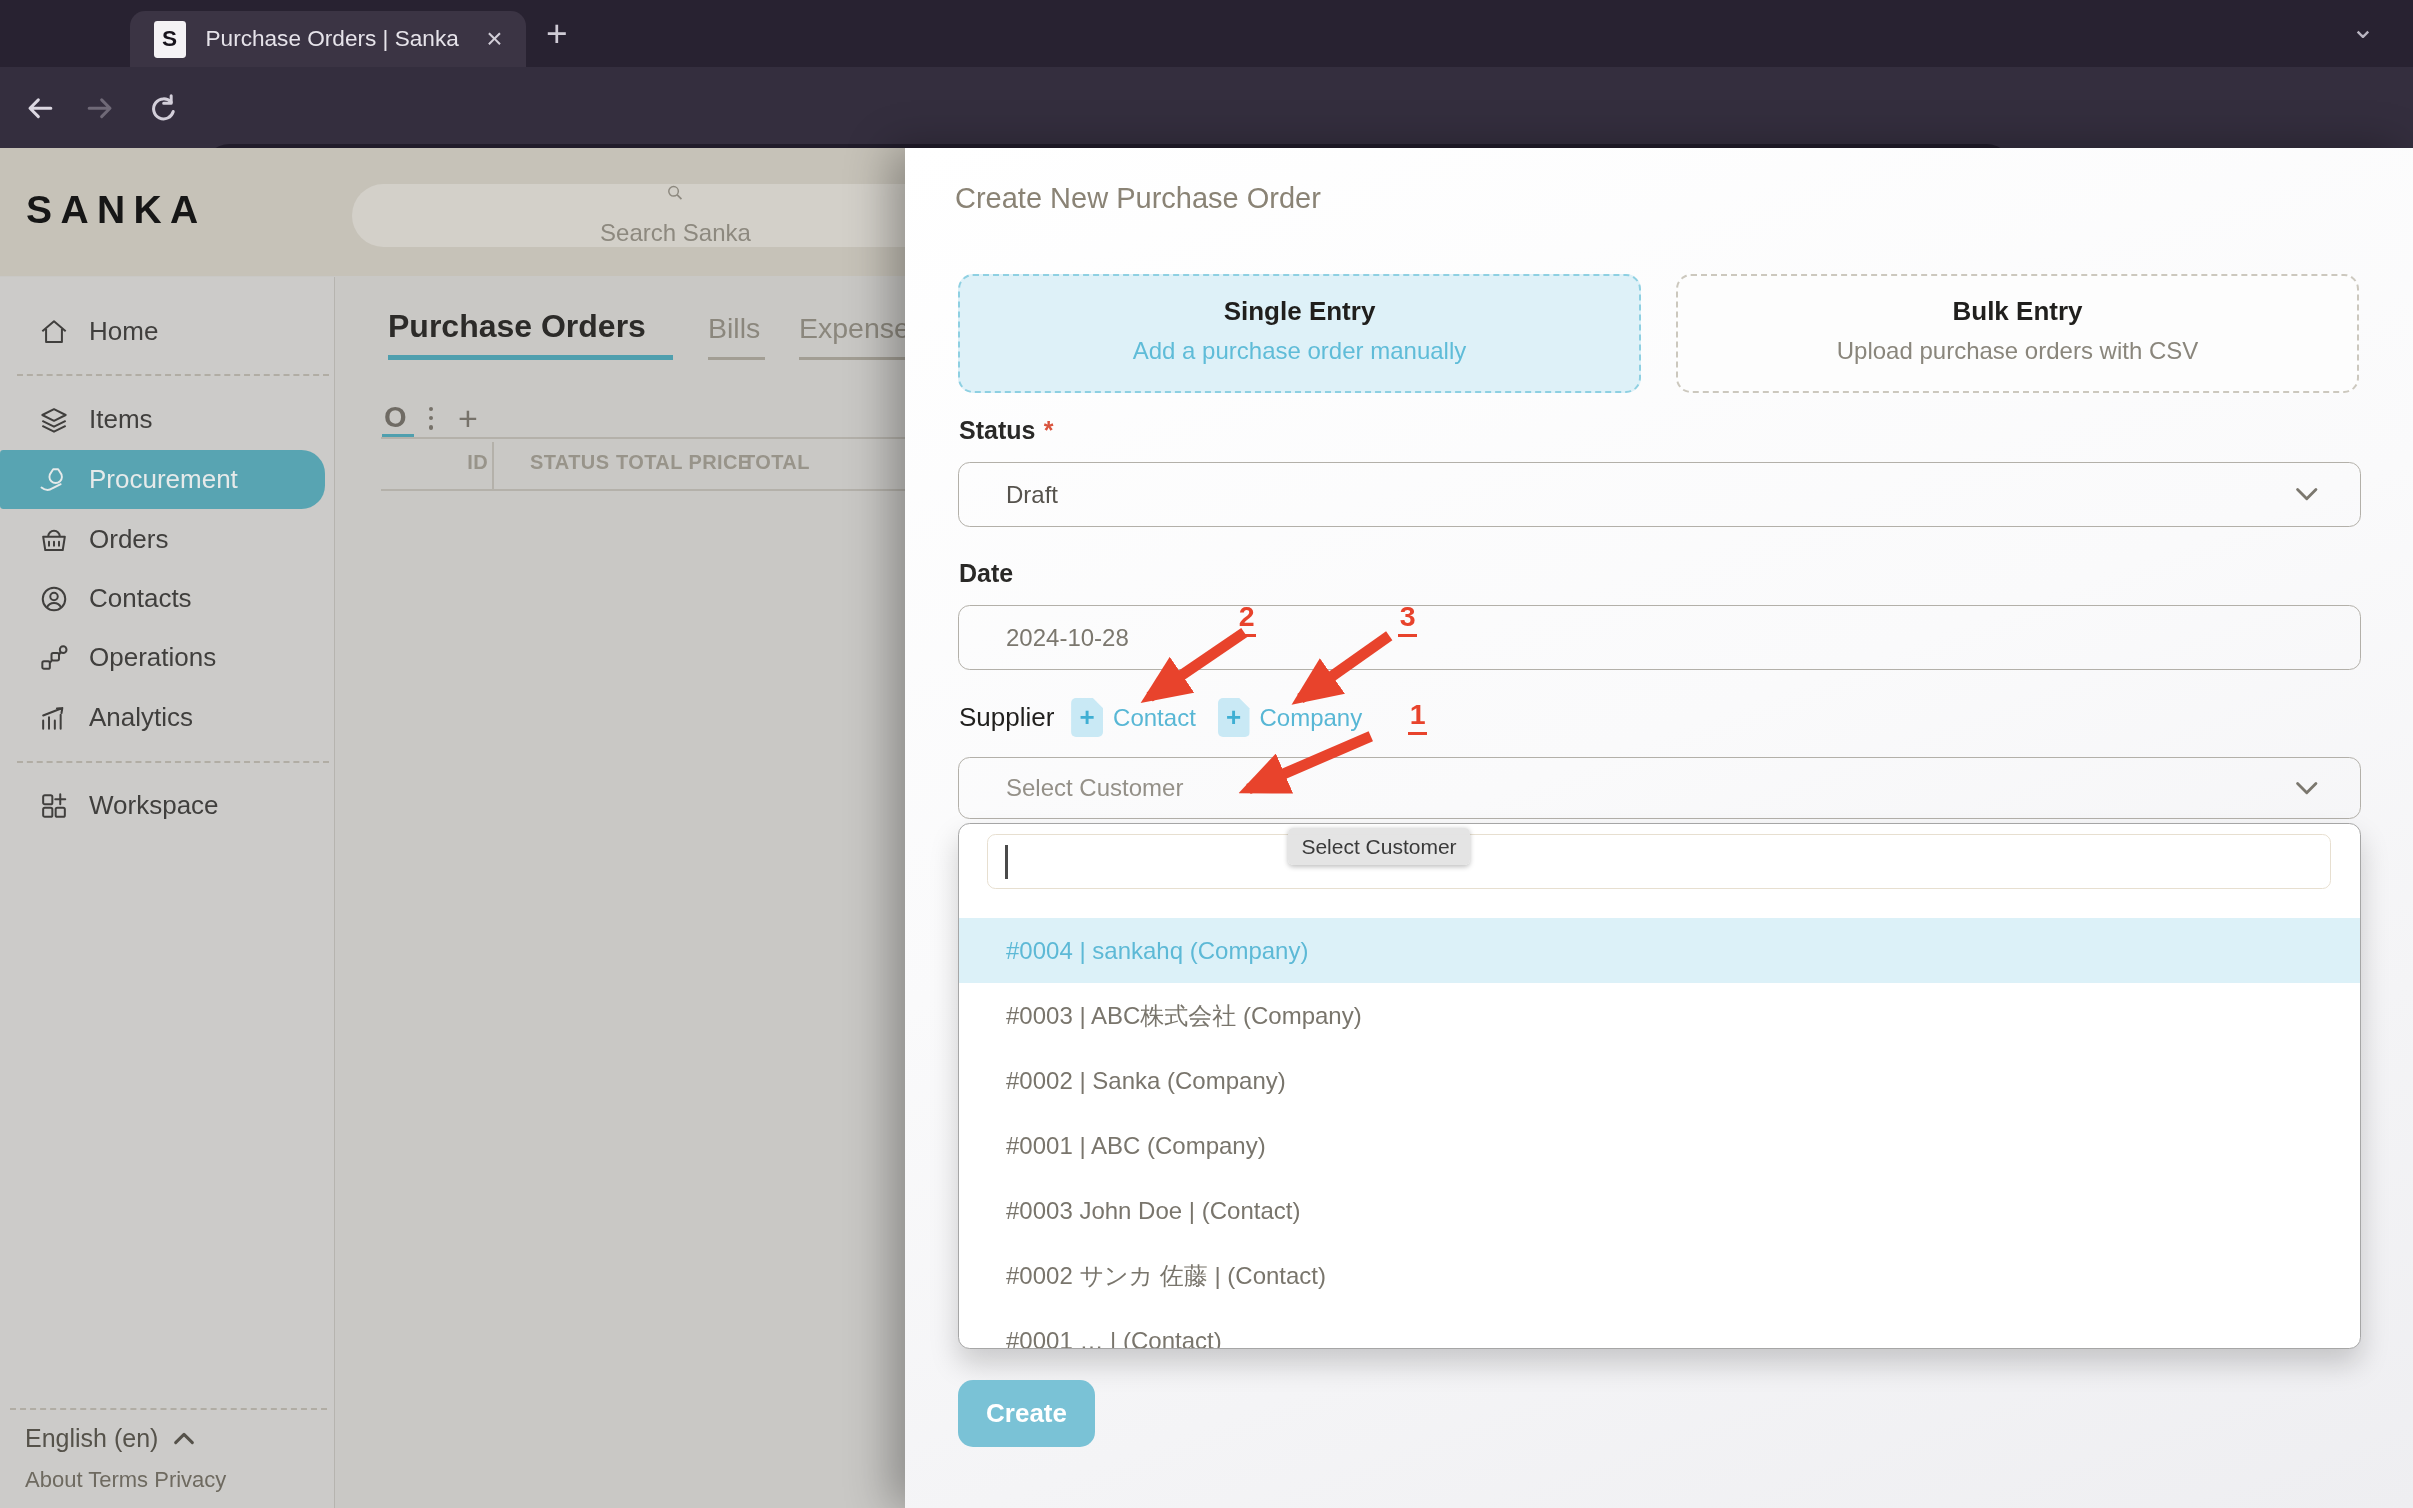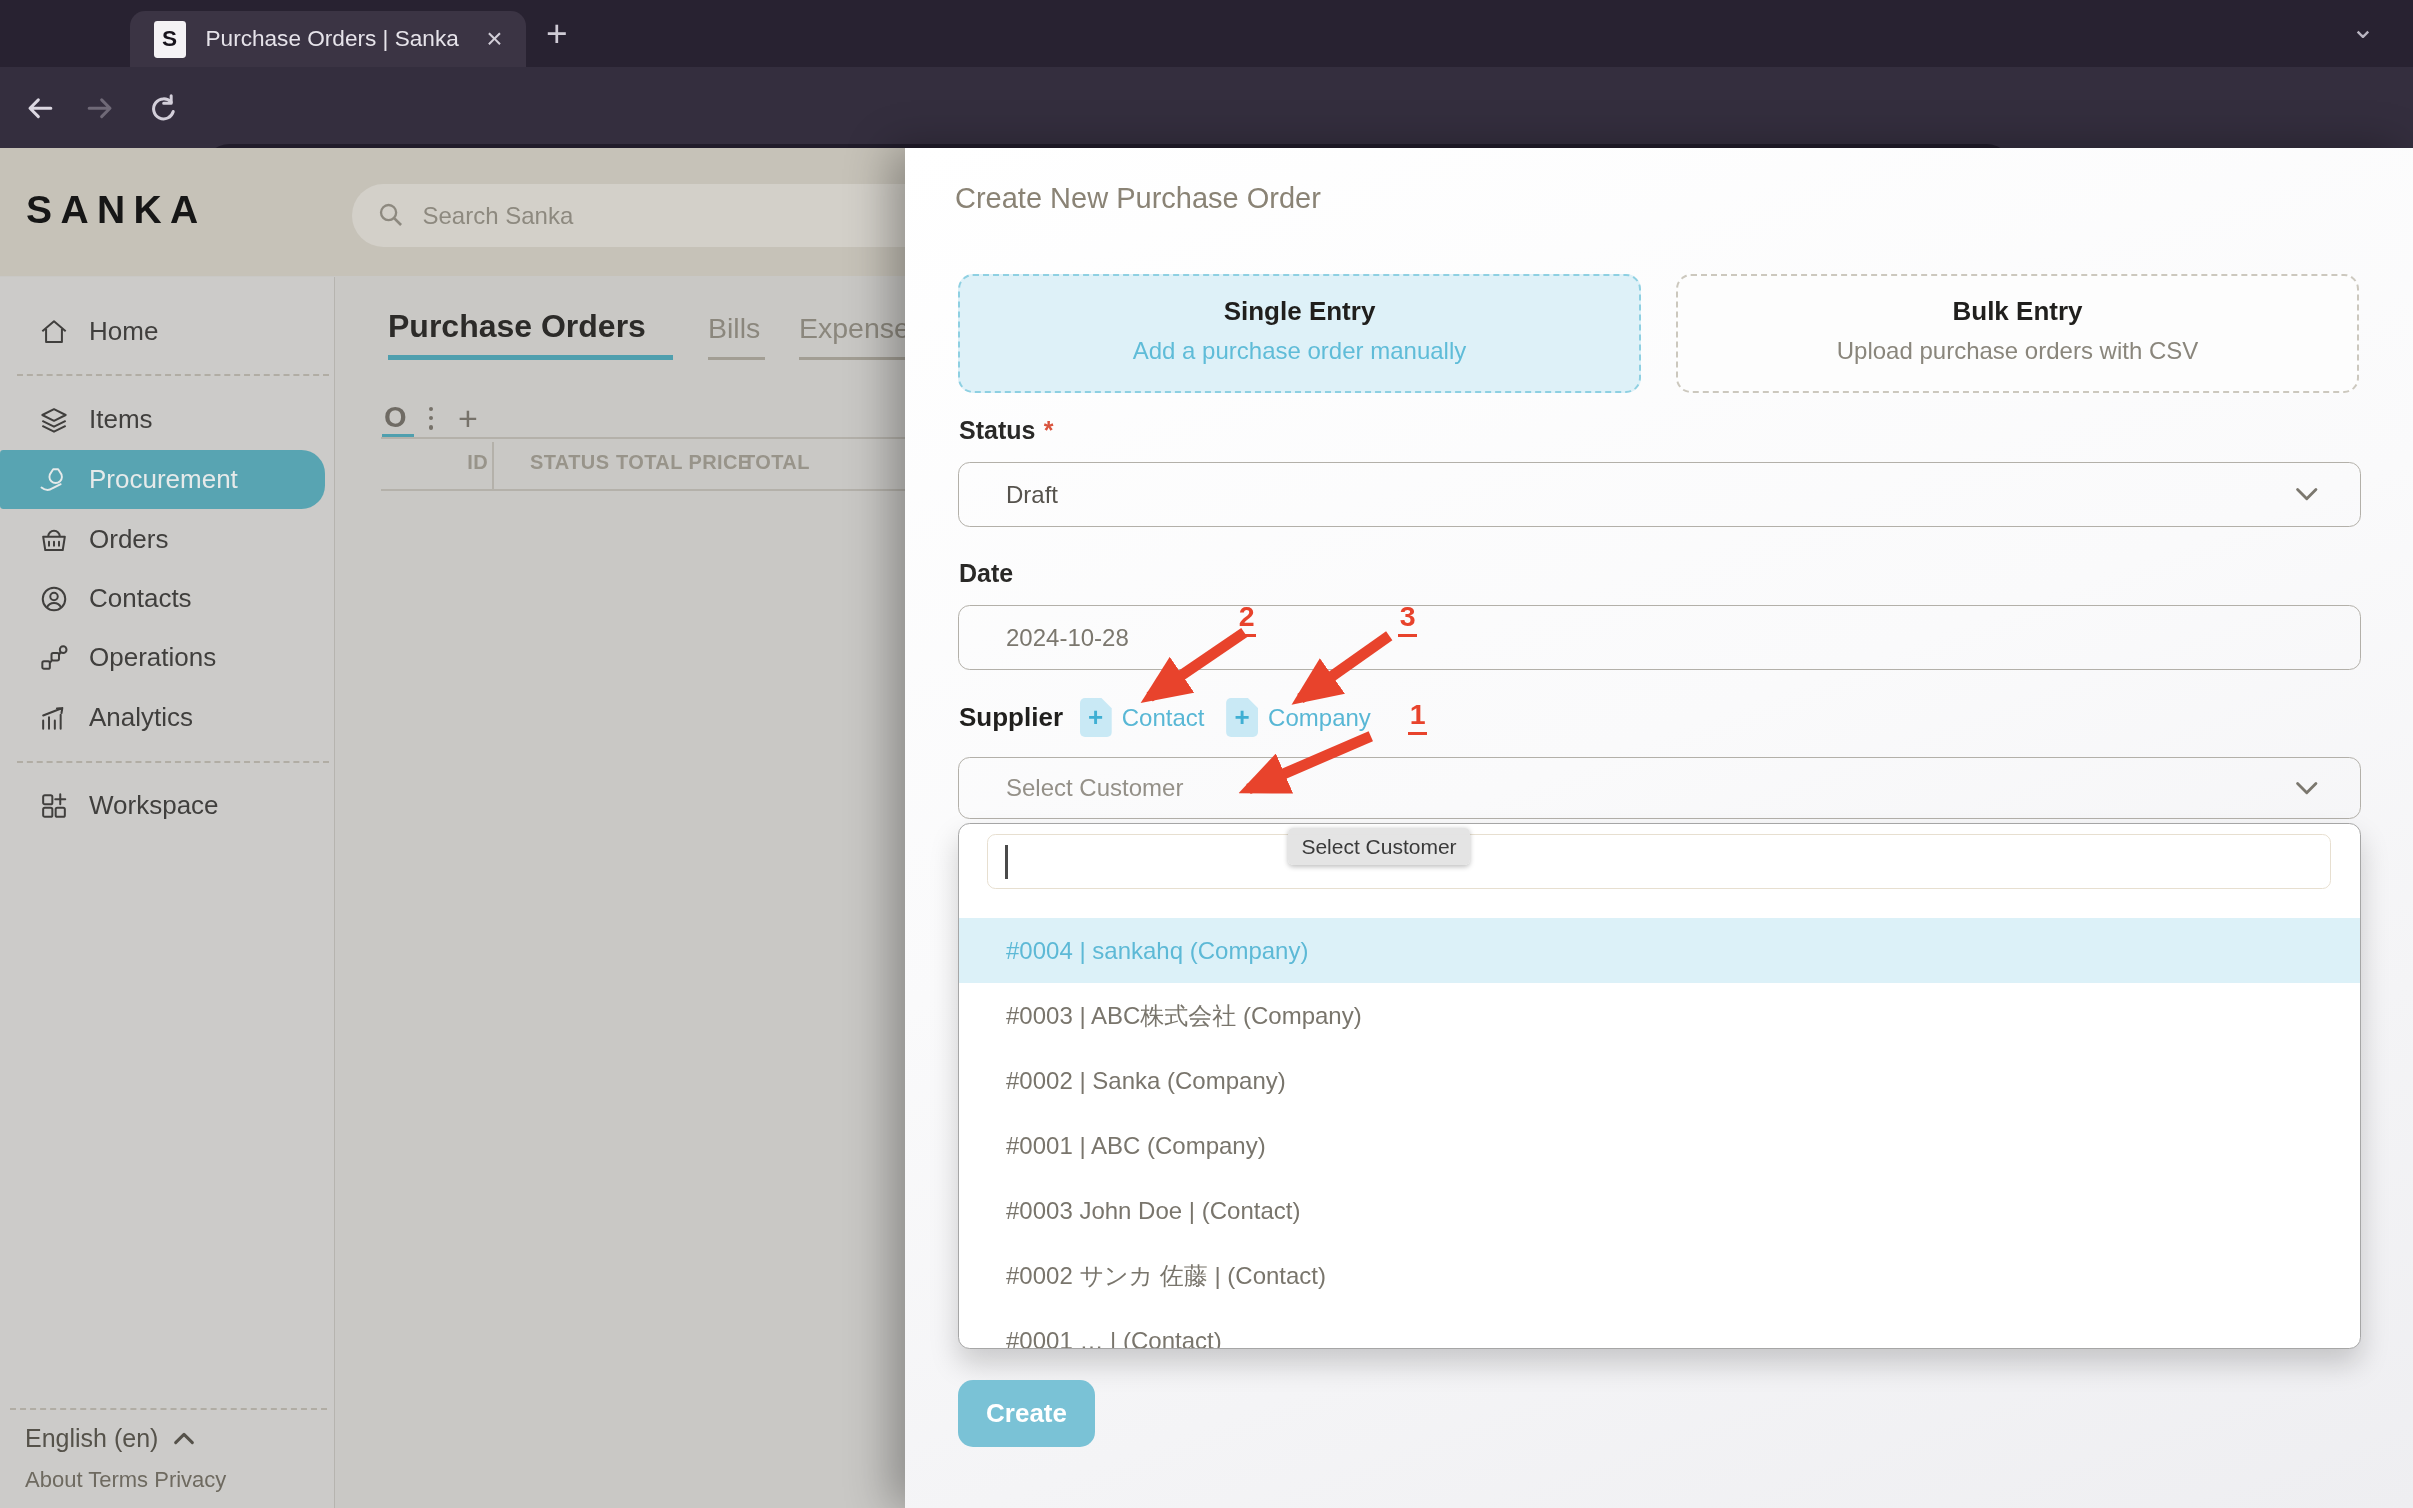--- a/index.html
+++ b/index.html
@@ -30,21 +30,21 @@
   .sep-v { position:absolute; left:2231px; top:89px; width:2.5px; height:37px; background:#4d4757; }
   .avatar { position:absolute; left:2258px; top:85px; width:44px; height:44px; border-radius:50%;
             background:#2e6b50; color:#eef2ef; display:flex; align-items:center; justify-content:center; font-size:22px; }
   .dots-v { display:flex; flex-direction:column; gap:6.7px; }
   .dots-v i { width:5px; height:5px; border-radius:50%; background:#d2ced8; }
 
   
   .app-header { position:absolute; left:0; top:148px; width:2413px; height:128px; background:#c6c2b8; }
   .logo { position:absolute; left:26px; top:188px; font-size:39px; font-weight:800; letter-spacing:8.4px; color:#161616; }
   .searchpill { position:absolute; left:352px; top:184px; width:622px; height:63px; border-radius:32px;
-                background:#d3d0c9; display:flex; align-items:center; gap:17px; padding-left:25px; }
+                background:#d3d0c9; display:flex; align-items:center; gap:17px; padding-left:25px;flex-direction:column; }
   .searchpill span { color:#8d897f; font-size:24px; }
 
   .sidebar { position:absolute; left:0; top:277px; width:335px; height:1232px; background:#cccbc9;
              border-right:1.7px solid #b6b4af; }
   .nav-item { position:absolute; left:0; width:332px; height:59px; display:flex; align-items:center;
               gap:20px; padding-left:39px; color:#403f3d; font-size:26px; }
   .nav-item svg { flex:0 0 auto; }
   .nav-item.active { background:#58a4b2; border-radius:3.4px 23.5px 23.5px 3.4px; width:325px; color:#e6eaea; }
   .nav-div { position:absolute; left:17px; width:312px; border-top:2.5px dashed #b1ada4; }
   .lang-row { position:absolute; left:25px; top:1424px; display:flex; align-items:center; gap:15px;
@@ -79,21 +79,21 @@
 
   .f-label { position:absolute; left:54px; font-size:25px; font-weight:bold; color:#2a2927;text-align:center; }
   .req { color:#d9543e; margin-left:8.4px; font-weight:bold; }
   .field { position:absolute; left:53px; width:1403px; height:65px; border:1.7px solid #b3b0a9;
            border-radius:11.7px; display:flex; align-items:center; padding:0 42px 0 47px; background:transparent; }
   .field .val { font-size:24px; color:#56534d; flex:1; }
   .field .val.muted { color:#7b776e; }
   .field .val.ph { color:#949088; }
 
   .sup-row { position:absolute; left:54px; top:550px; display:flex; align-items:center; gap:10px; }
-  .sup-label { font-size:26px; font-weight:bold; color:#201f1d; margin-right:6.7px; }
+  .sup-label { font-size:26px; font-weight:normal; color:#201f1d; margin-right:6.7px; }
   .plus-badge { width:32px; height:39px; background:#c9e9f5; color:#3fafd3; font-size:26px; font-weight:bold;
                 display:flex; align-items:center; justify-content:center;
                 clip-path:polygon(0 0, 68% 0, 100% 26%, 100% 100%, 0 100%); border-radius:5px; }
   .sup-link { font-size:24px; color:#58b7d5; margin-right:11.7px; }
 
   .panel { position:absolute; left:53px; top:675px; width:1403px; height:526px; background:#ffffff;
            border:1.7px solid #a6a6a6; border-radius:11.7px; box-shadow:0 15px 29px rgba(0,0,0,0.18);
            overflow:hidden; z-index:2; }
   .panel-search { position:absolute; left:28px; top:10px; width:1344px; height:55px;
                   border:1.7px solid #e7dfd0; border-radius:8.4px; background:#fff; }

